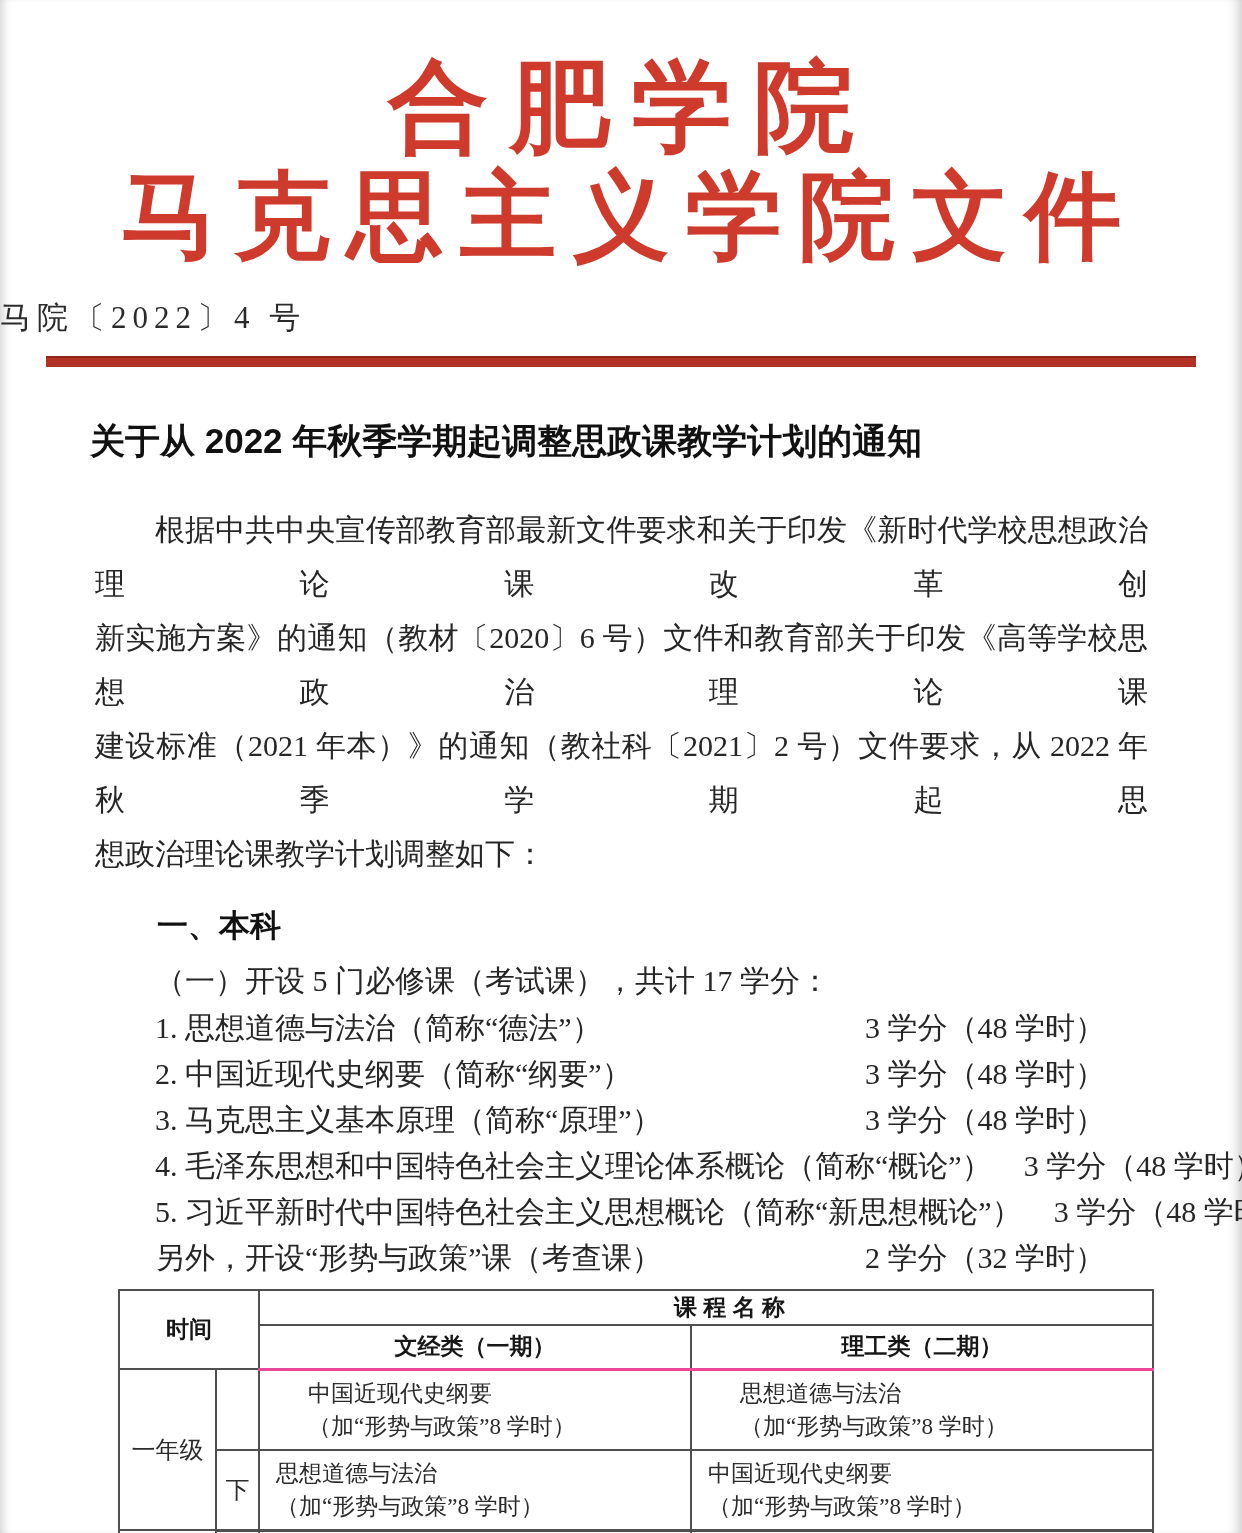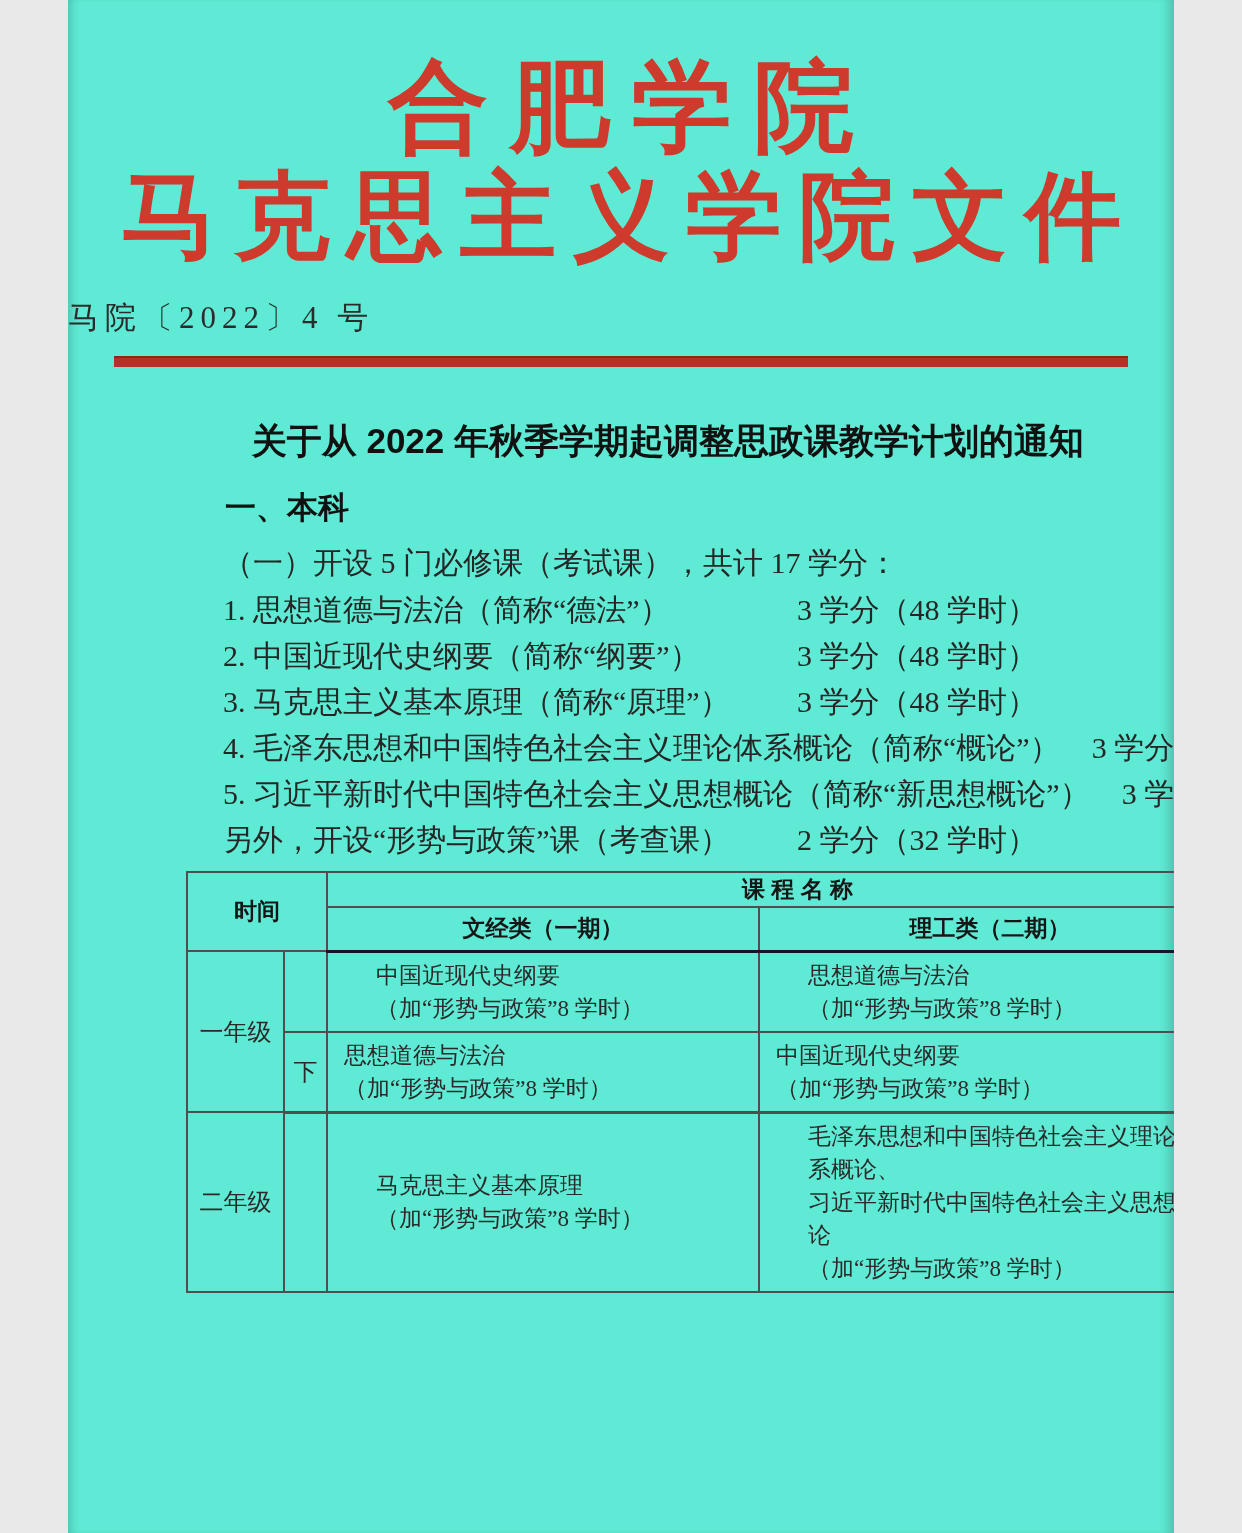--- a/index.html
+++ b/index.html
@@ -1,20 +1,20 @@
 <!DOCTYPE html>
 <html lang="zh"><head>
 <meta charset="utf-8">
 <style>
   html,body{margin:0;padding:0;background:#e9e9e9;}
   .page{
     position:relative;
-    width:1106px;height:1533px;
+    width:1242px;height:1533px;
     margin:0 auto;
-    background:#5eead4;
+    background:#ffffff;
     font-family:"Liberation Serif","DejaVu Serif",serif;
     color:#262626;
     overflow:hidden;
     box-shadow:inset 10px 0 10px -7px rgba(0,0,0,.18), inset -12px 0 12px -8px rgba(0,0,0,.20);
   }
   
   .org-title{ padding-top:52px; text-align:center; color:#ce3a2b; font-weight:bold; }
   .org-line1{
     font-size:100px; line-height:1.12;
     letter-spacing:22px; margin-right:-22px;
@@ -28,21 +28,21 @@
     font-size:31px; line-height:40px; letter-spacing:6px;
     color:#2b2b2b;
   }
   .red-rule{
     margin:18px 46px 0 46px; height:9px;
     background:#b23227;
     border-top:2px solid #8f2418;
   }
   
   .notice-title{
-    margin:52px 90px 0 90px; text-align:right;
+    margin:52px 90px 0 90px; text-align:left;
     font-family:"Liberation Sans","DejaVu Sans",sans-serif;
     font-size:35px; font-weight:bold; line-height:44px; color:#111;
   }
   
   .paragraph{ margin:40px 94px 0 95px; font-size:30px; }
   .para-line{ line-height:54px; text-align:left; }
   .para-line.jline{ text-align:justify; text-align-last:justify; }
   .para-line.indent{ text-indent:2em; }
   
   .section-heading{
@@ -74,21 +74,21 @@
   td.th{
     font-family:"Liberation Sans","DejaVu Sans",sans-serif;
     font-weight:bold; text-align:center; color:#161616;
   }
   td.cell{
     padding:6px 10px 6px 16px;
     white-space:pre-line; line-height:33px;
     text-align:left;
   }
   tr.h1 td{ height:26px; }
-  tr.h2 td{ height:40px; border-bottom:3px solid #0f172a; }
+  tr.h2 td{ height:40px; border-bottom:3px solid #ec4899; }
   td.dbl{ border-bottom:6px double #4f4f4f;padding-left:48px; }
   tr.r3 td{ height:62px; }
   tr.r4 td{ height:60px; border-bottom:3px solid #4f4f4f; }
   tr.r5 td{ height:96px; }
   td.grade, td.sem{ font-size:24px; text-align:center; }
 </style>
 </head>
 <body>
 
 <div class="page">
@@ -97,20 +97,26 @@
     <div class="org-line1">合肥学院</div>
     <div class="org-line2">马克思主义学院文件</div>
   </div>
 
   <div class="doc-number">马院〔2022〕4 号</div>
 
   <div class="red-rule"></div>
 
   <div class="notice-title">关于从 2022 年秋季学期起调整思政课教学计划的通知</div>
 
+  <div class="paragraph">
+    <div class="para-line jline indent">根据中共中央宣传部教育部最新文件要求和关于印发《新时代学校思想政治理论课改革创</div>
+    <div class="para-line jline">新实施方案》的通知（教材〔2020〕6 号）文件和教育部关于印发《高等学校思想政治理论课</div>
+    <div class="para-line jline">建设标准（2021 年本）》的通知（教社科〔2021〕2 号）文件要求，从 2022 年秋季学期起思</div>
+    <div class="para-line">想政治理论课教学计划调整如下：</div>
+  </div>
 
   <div class="section-heading">一、本科</div>
 
   <div class="subsection">（一）开设 5 门必修课（考试课），共计 17 学分：</div>
 
   <div class="course-list">
     <div class="course-row">
       <span class="course-name">1. 思想道德与法治（简称“德法”）</span>
       <span class="course-credit">3 学分（48 学时）</span>
     </div>

